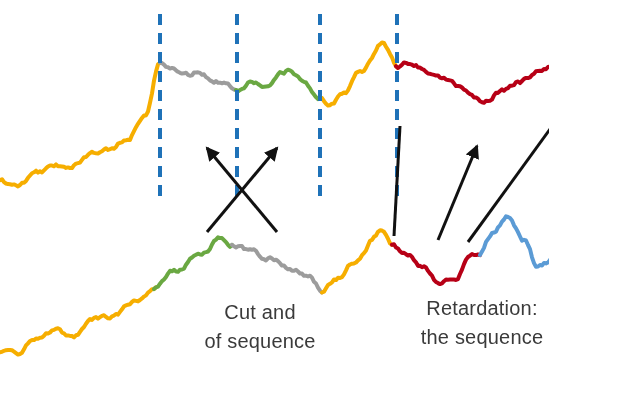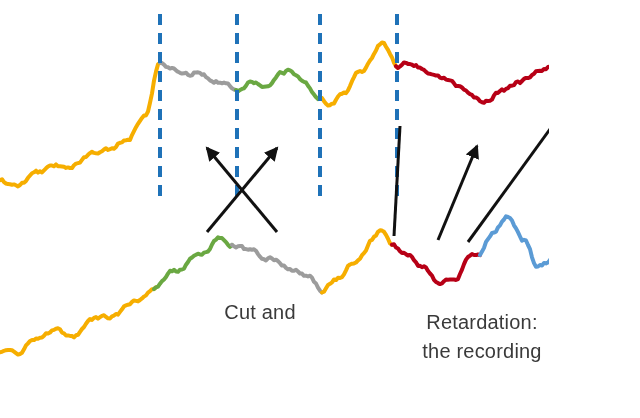--- a/index.html
+++ b/index.html
@@ -28,21 +28,21 @@
     line-height: 29px;
     letter-spacing: 0.2px;
   }
   .caption-cut {
     left: 138px;
     top: 298px;
     width: 244px;
   }
   .caption-retard {
     left: 362px;
-    top: 308px;
+    top: 294px;
     width: 240px;
   }
   .caption span { display: block; }
 </style>
 </head>
 <body>
 
 <div class="stage">
   <svg width="640" height="418" viewBox="0 0 640 418" xmlns="http://www.w3.org/2000/svg">
       <defs>
@@ -70,19 +70,20 @@
       <line x1="556" y1="14" x2="556" y2="196" stroke="#1f72b8" stroke-width="4" stroke-dasharray="11 8"></line>
       <line x1="207" y1="232" x2="277" y2="148" stroke="#111111" stroke-width="3" stroke-linecap="butt" marker-end="url(#ah)"></line>
       <line x1="277" y1="232" x2="207" y2="148" stroke="#111111" stroke-width="3" stroke-linecap="butt" marker-end="url(#ah)"></line>
       <line x1="400" y1="126" x2="394" y2="236" stroke="#111111" stroke-width="3" stroke-linecap="butt"></line>
       <line x1="561" y1="114" x2="468" y2="242" stroke="#111111" stroke-width="3" stroke-linecap="butt"></line>
       <line x1="438" y1="240" x2="477" y2="146" stroke="#111111" stroke-width="3" stroke-linecap="butt" marker-end="url(#ah)"></line>
     </svg>
 
   <div class="caption caption-cut">
     <span>Cut and</span>
+    <span>of sequence</span>
   </div>
 
   <div class="caption caption-retard">
     <span>Retardation:</span>
-    <span>the recording</span>
+    <span>the sequence</span>
   </div>
 </div>
 
 </body></html>

